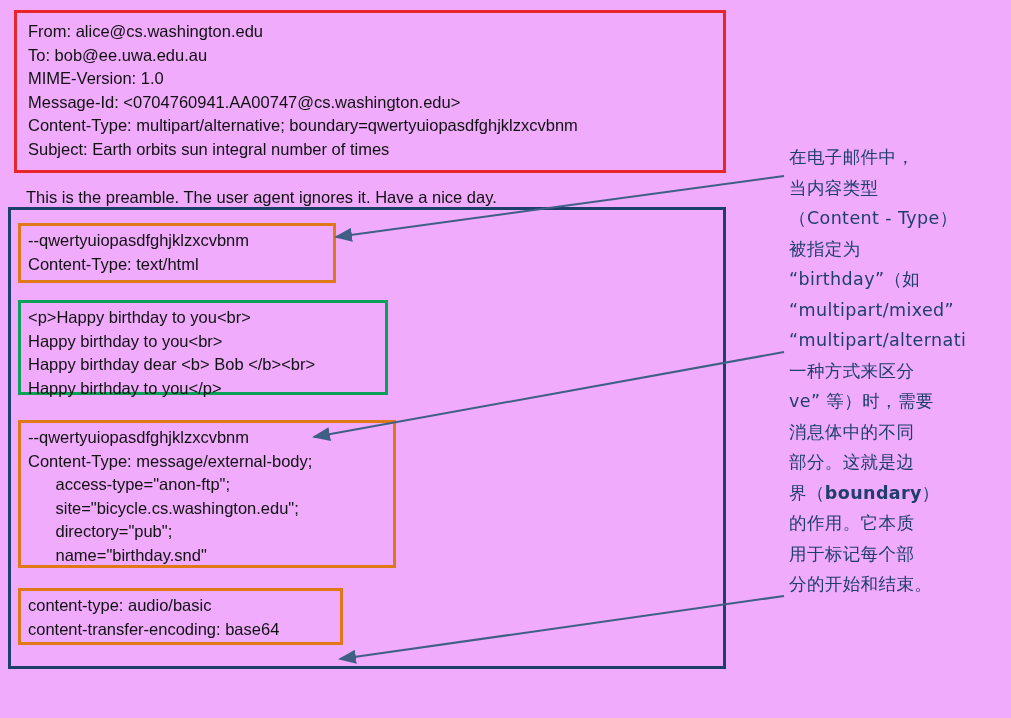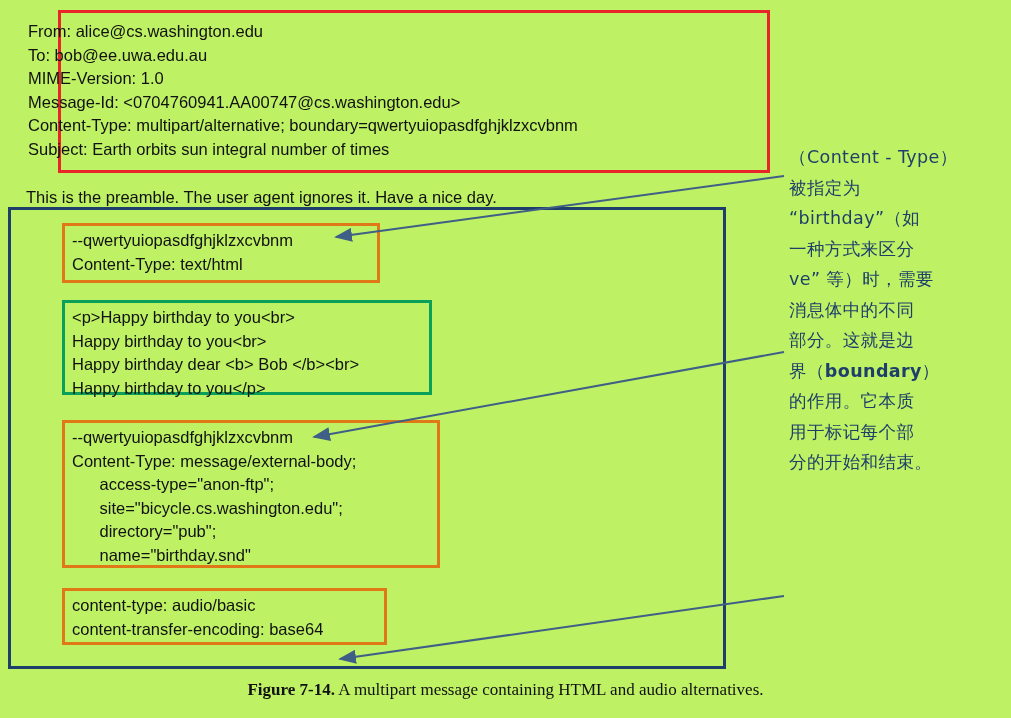--- a/index.html
+++ b/index.html
@@ -4,21 +4,21 @@
 <style>
   html, body {
     margin: 0;
     padding: 0;
     background: #ffffff;
   }
   #root {
     position: relative;
     width: 1011px;
     height: 718px;
-    background: #bef264;
+    background: #f0abfc;
     font-family: "Liberation Sans", sans-serif;
     overflow: hidden;
   }
 
   
   .mono-text {
     font-family: "Liberation Sans", sans-serif;
     font-size: 16.5px;
     line-height: 23.5px;
     color: #111111;
@@ -56,21 +56,20 @@
     width: 718px;
     height: 462px;
     border: 3px solid #1f3f6b;
     box-sizing: border-box;
   }
 
   
   .part-box {
     position: absolute;
     box-sizing: border-box;
-    margin-left: 44px;
   }
   .orange { border: 3px solid #e07818; }
   .green  { border: 3px solid #0aa05a; }
 
   #part1-box { left: 18px;  top: 223px; width: 318px; height: 60px; }
   #part1-text{ left: 28px;  top: 229px; }
 
   #part2-box { left: 18px;  top: 300px; width: 370px; height: 95px; }
   #part2-text{ left: 28px;  top: 306px; }
 
@@ -163,31 +162,31 @@
       <marker id="arrowhead" markerWidth="9" markerHeight="7" refX="8" refY="3.5" orient="auto">
         <polygon points="0 0, 9 3.5, 0 7" fill="#3f5f86"></polygon>
       </marker>
     </defs>
     <line x1="784" y1="176" x2="336" y2="237" stroke="#3f5f86" stroke-width="2" marker-end="url(#arrowhead)"></line>
     <line x1="784" y1="352" x2="314" y2="437" stroke="#3f5f86" stroke-width="2" marker-end="url(#arrowhead)"></line>
     <line x1="784" y1="596" x2="340" y2="659" stroke="#3f5f86" stroke-width="2" marker-end="url(#arrowhead)"></line>
   </svg>
 
   <div id="annotation">
+    <div>在电子邮件中，</div>
+    <div>当内容类型</div>
     <div>（Content - Type）</div>
     <div>被指定为</div>
     <div>“birthday”（如</div>
+    <div>“multipart/mixed”</div>
+    <div>“multipart/alternati</div>
     <div>一种方式来区分</div>
     <div>ve” 等）时，需要</div>
     <div>消息体中的不同</div>
     <div>部分。这就是边</div>
     <div><span>界（</span><b>boundary</b><span>）</span></div>
     <div>的作用。它本质</div>
     <div>用于标记每个部</div>
     <div>分的开始和结束。</div>
   </div>
 
-  <div id="caption">
-    <span class="fig-num">Figure 7-14.</span>
-    <span>A multipart message containing HTML and audio alternatives.</span>
-  </div>
 
 </div>
 
 </body></html>

